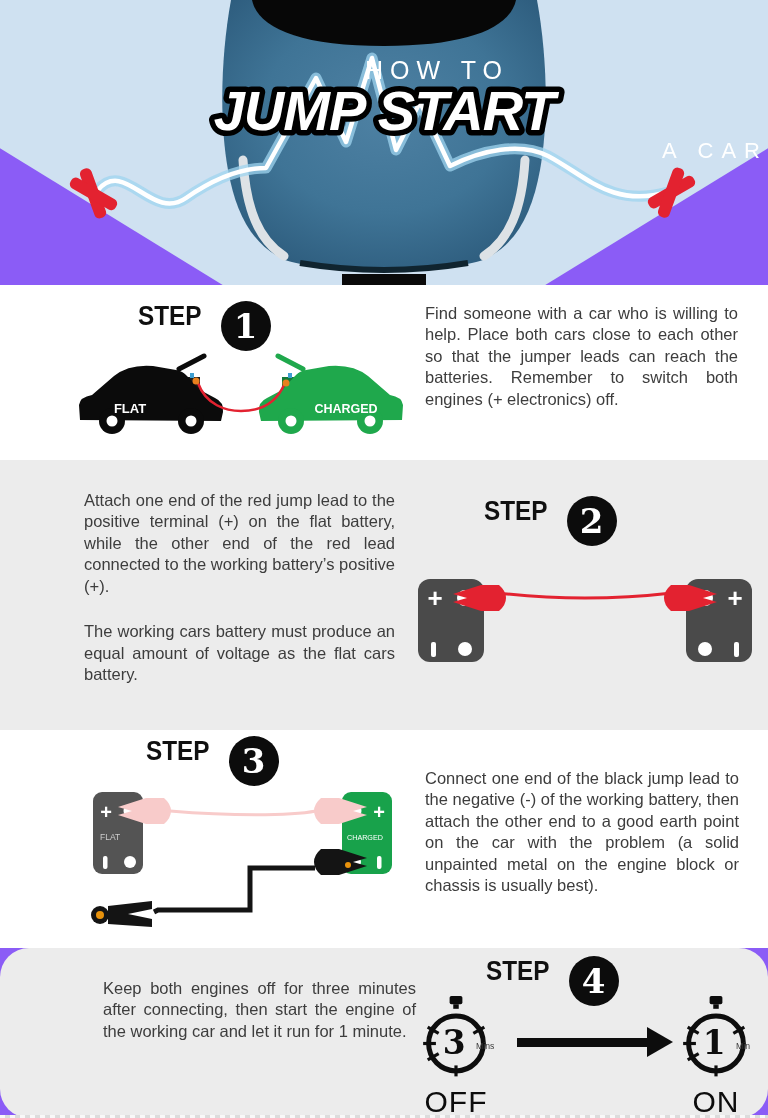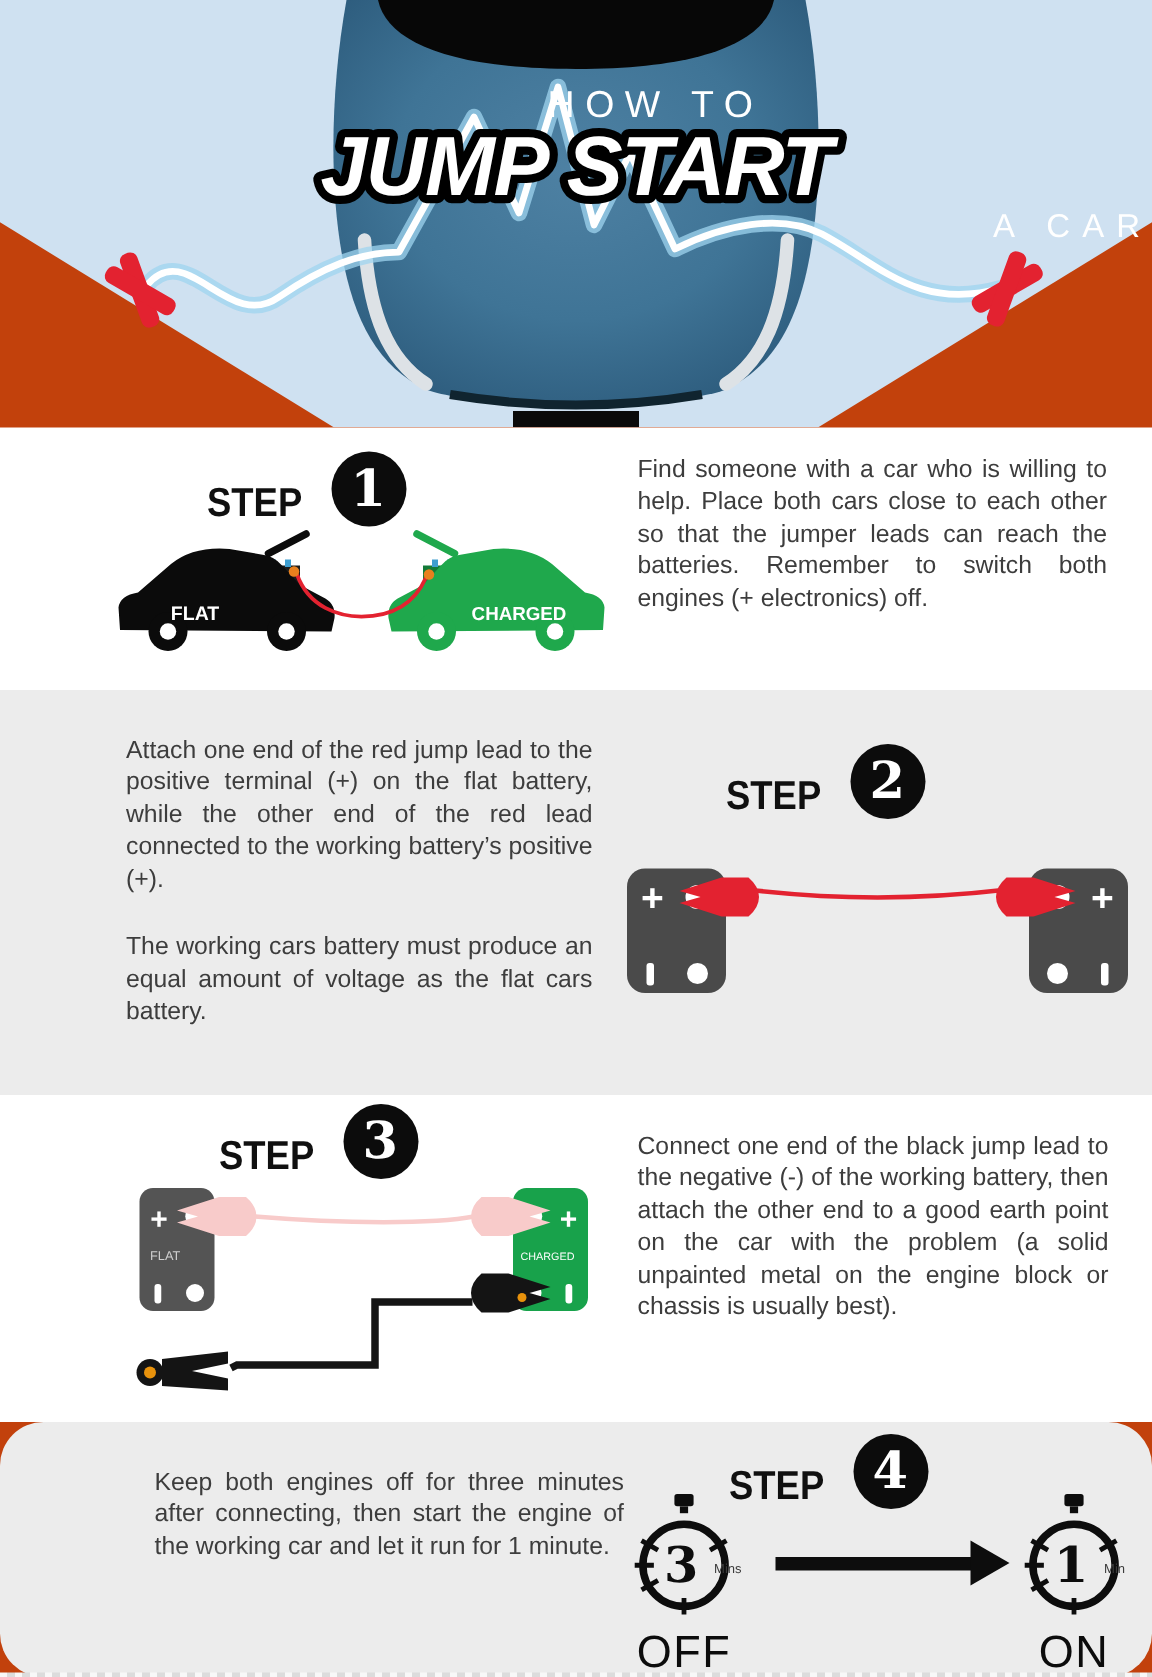--- a/index.html
+++ b/index.html
@@ -1,50 +1,50 @@
 <!DOCTYPE html>
 <html><head>
 <meta charset="utf-8">
 <style>
   html,body{margin:0;padding:0;background:#fff;}
   .page{position:relative;width:768px;height:1118px;overflow:hidden;
-        font-family:"Liberation Sans",sans-serif;background:#c2410c;}
+        font-family:"Liberation Sans",sans-serif;background:#8b5cf6;}
 
   
   .hero{position:absolute;top:0;left:0;width:768px;height:285px;}
   .beam{position:absolute;inset:0;background:#cfe1f1;
         clip-path:polygon(0 0,100% 0,100% 52%,71% 100%,29% 100%,0 52%);}
   .hero-svg{position:absolute;top:0;left:0;}
   .eyebrow{position:absolute;top:56px;width:100%;text-align:center;text-indent:106px;
            color:#fff;font-size:25px;letter-spacing:7px;font-weight:400;}
   .title-svg{position:absolute;top:70px;left:0;}
   .subtitle{position:absolute;top:138px;width:100%;text-align:right;text-indent:-112px;
             color:#fff;font-size:22px;letter-spacing:8px;}
 
   
   .section{position:absolute;left:0;width:768px;}
   .s1{top:285px;height:175px;background:#fff;}
   .s2{top:460px;height:270px;background:#ececec;}
   .s3{top:730px;height:218px;background:#fff;}
   .s4{top:948px;height:170px;background:#ececec;border-radius:29px;}
 
-  .step-heading{position:absolute;display:flex;align-items:flex-end;gap:12px;}
+  .step-heading{position:absolute;display:flex;align-items:flex-start;gap:12px;}
   .step-label{font-size:27px;font-weight:bold;color:#101010;display:inline-block;
               transform:scaleX(.9);transform-origin:left center;letter-spacing:0;}
   .step-badge{width:50px;height:50px;border-radius:50%;background:#0c0c0c;color:#fff;
               display:flex;align-items:center;justify-content:center;
               font-family:"DejaVu Serif",serif;font-weight:bold;font-size:34px;line-height:1;}
   .h1{left:138px;top:16px;} .h2{left:484px;top:36px;} .h3{left:146px;top:6px;} .h4{left:486px;top:8px;}
 
   .body-text{position:absolute;margin:0;color:#3d3d3d;font-size:16.5px;line-height:1.3;
              text-align:justify;}
   .t1{left:425px;top:18px;width:313px;}
   .t2{left:84px;top:30px;width:311px;}
   .t2 p{margin:0 0 24px 0;}
-  .t3{left:425px;top:24px;width:314px;}
+  .t3{left:425px;top:38px;width:314px;}
   .t4{left:103px;top:30px;width:313px;}
 
   .g1{position:absolute;left:76px;top:56px;}
   .g2{position:absolute;left:418px;top:102px;}
   .g3{position:absolute;left:70px;top:52px;}
 
   .timers{position:absolute;left:414px;top:48px;width:344px;display:flex;
           align-items:flex-start;justify-content:space-between;}
   .timer{display:flex;flex-direction:column;align-items:center;}
   .timer-state{font-weight:normal;font-size:30px;color:#0c0c0c;margin-top:-6px;letter-spacing:1px;}

